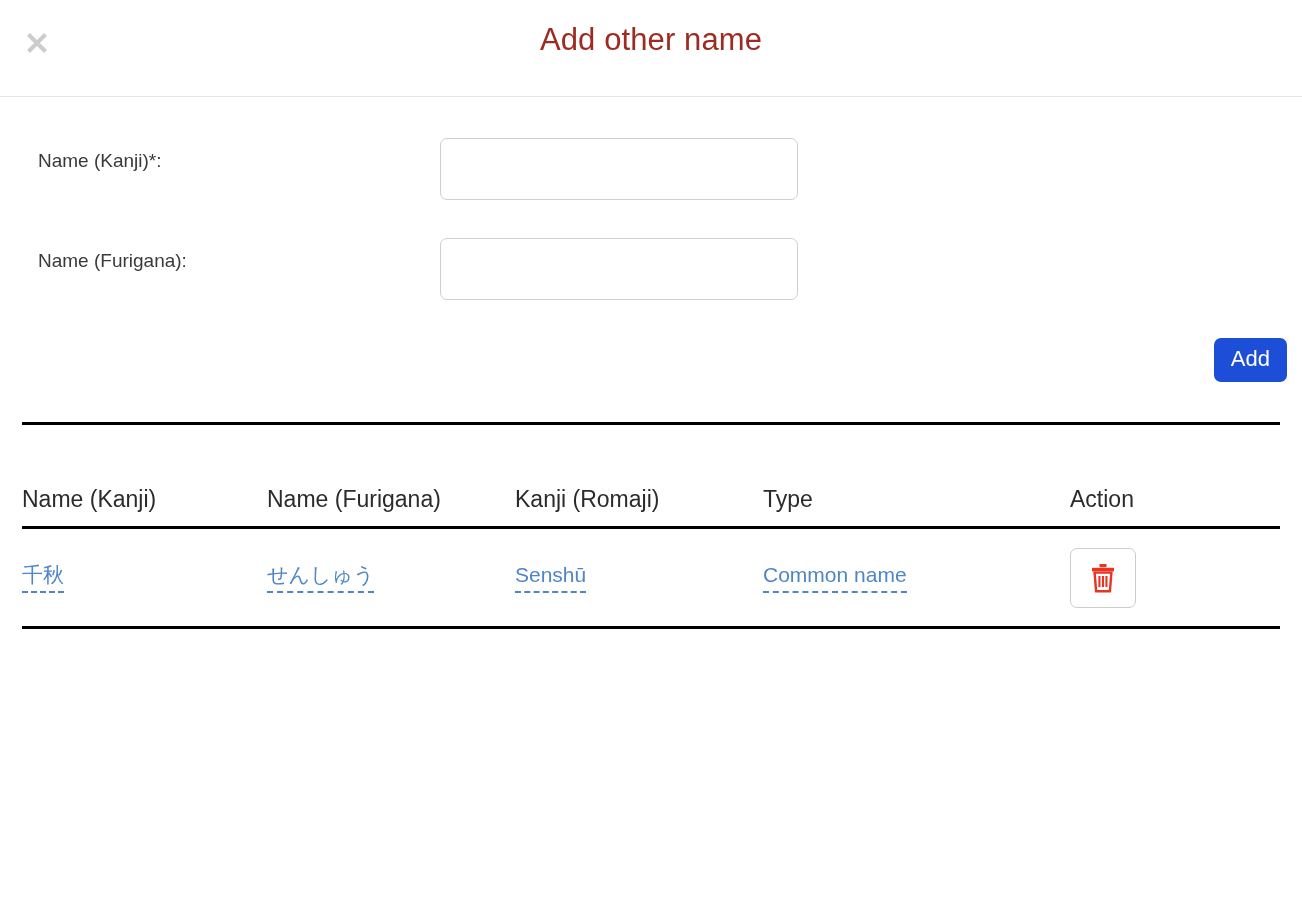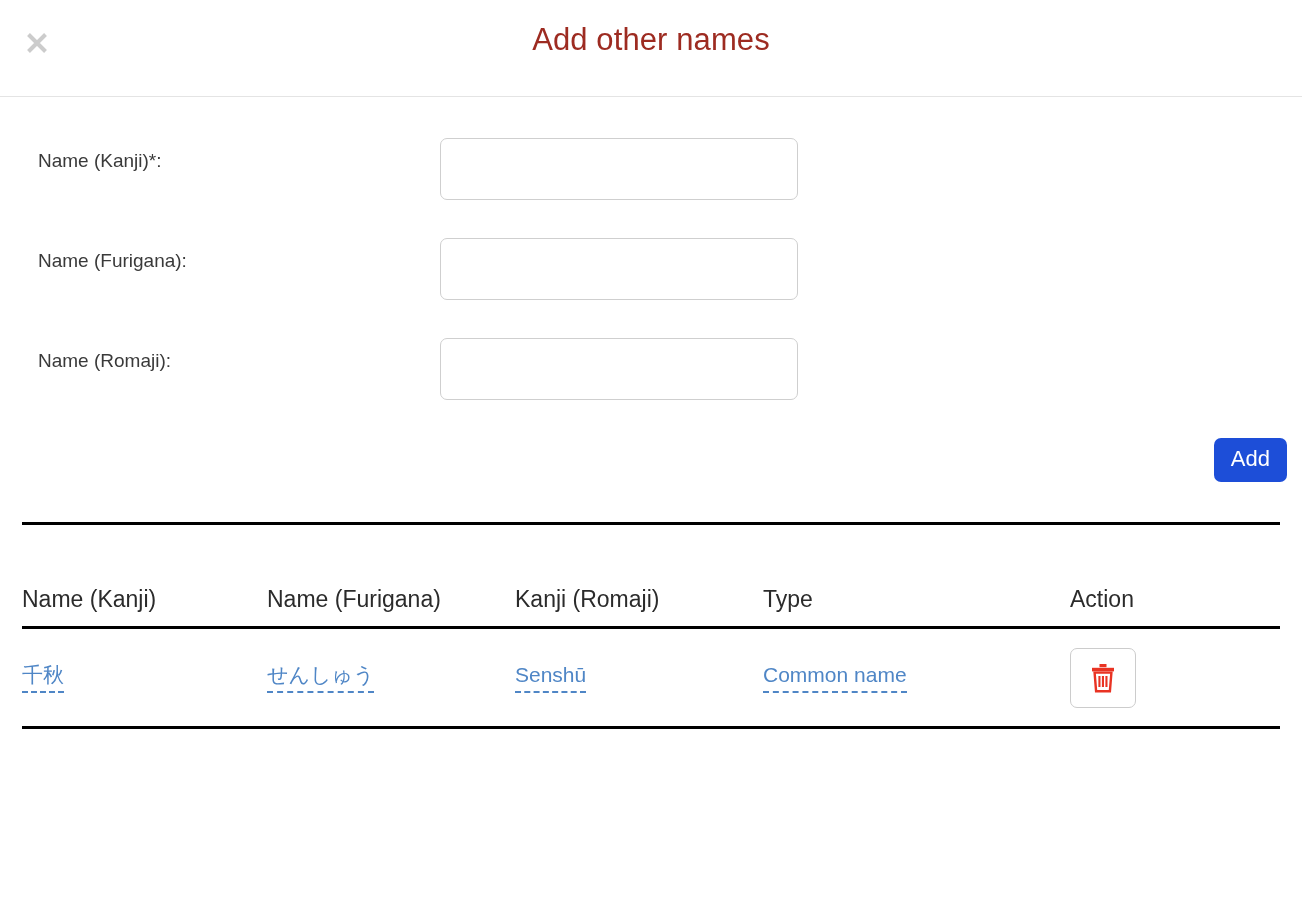--- a/index.html
+++ b/index.html
@@ -206,39 +206,35 @@
 </style>
 </head>
 <body>
 
 <div class="modal-header">
   <span class="close-icon">
     <svg width="28" height="28" viewBox="0 0 28 28" aria-hidden="true">
       <path d="M5.5 5.5 L22.5 22.5 M22.5 5.5 L5.5 22.5" stroke="#cccccc" stroke-width="4" stroke-linecap="butt"></path>
     </svg>
   </span>
-  <div class="modal-title">Add other names</div>
+  <div class="modal-title">Add other name</div>
 </div>
 
 <div class="form-area">
 
   <div class="form-row row-kanji">
     <label class="form-label">Name (Kanji)*:</label>
     <input class="text-input" type="text" value="" placeholder="" style="">
   </div>
 
   <div class="form-row row-furigana">
     <label class="form-label">Name (Furigana):</label>
     <input class="text-input" type="text" value="" placeholder="" style="">
   </div>
 
-  <div class="form-row row-romaji">
-    <label class="form-label">Name (Romaji):</label>
-    <input class="text-input" type="text" value="" placeholder="" style="">
-  </div>
 
 
   <div class="add-row">
     <button class="add-button">Add</button>
   </div>
 </div>
 
 <table class="names-table">
   <thead>
     <tr>

